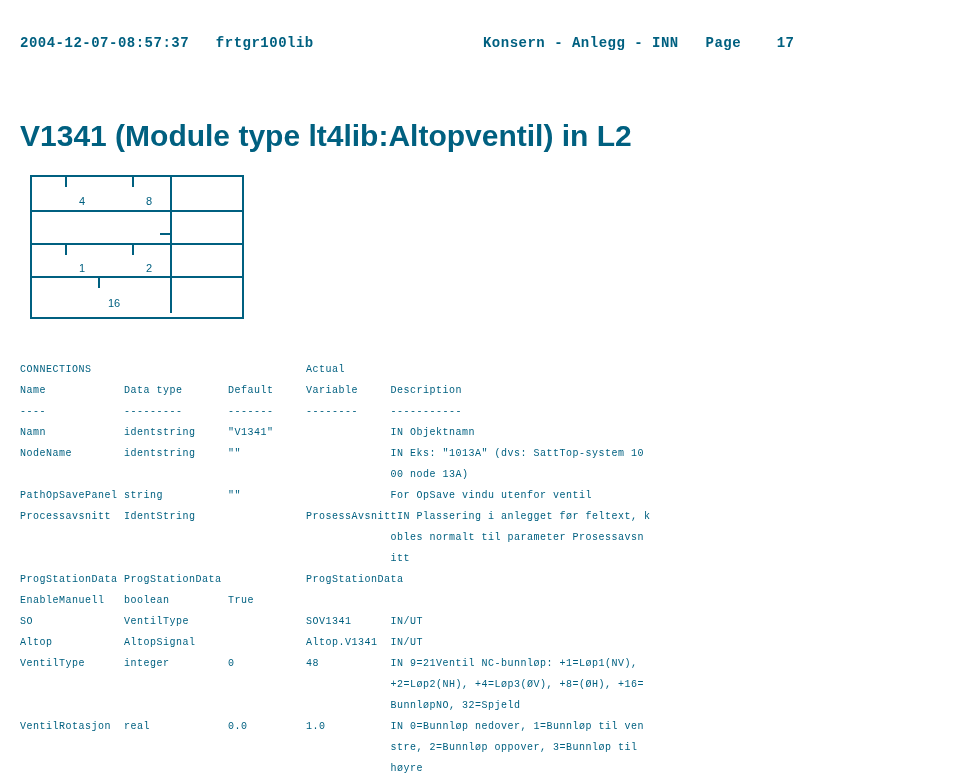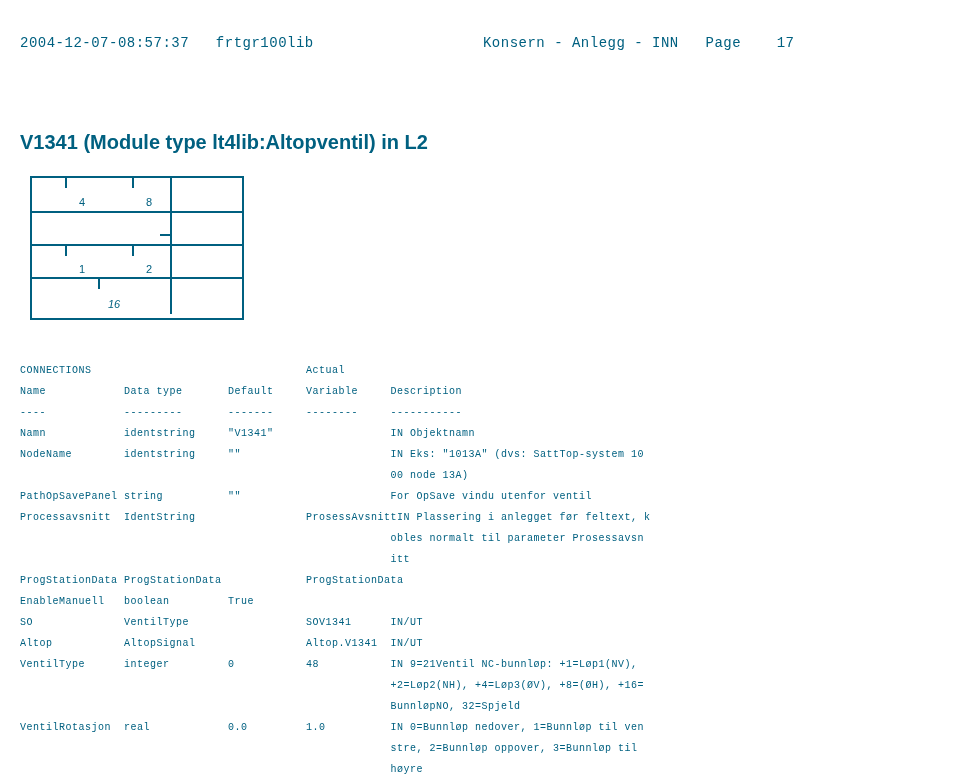--- a/index.html
+++ b/index.html
@@ -11,26 +11,27 @@
     width: 959px;
   }
   .page {
     padding: 12px 20px 20px 20px;
   }
   .header-line {
     font-size: 14px;
     line-height: 1.5;
     letter-spacing: 0.5px;
     white-space: pre;
+    font-weight: bold;
   }
   .title {
     font-family: Arial, Helvetica, sans-serif;
-    font-size: 20px;
+    font-size: 30px;
     font-weight: bold;
-    margin: 56px 0 22px 0;
+    margin: 44px 0 22px 0;
     letter-spacing: 0;
   }
   .diagram-wrap {
     margin: 0 0 40px 10px;
   }
   .diagram {
     width: 210px;
     height: 140px;
     border: 2px solid #006080;
     position: relative;
@@ -93,21 +94,21 @@
       <div class="tick" style="left:100px; top:68px; height:10px;"></div>
 
       <div class="tick" style="left:128px; top:56px; width:10px; height:2px;"></div>
 
       <div class="tick" style="left:66px; top:101px; height:10px;"></div>
 
       <div class="dnum" style="left:47px; top:19px;">4</div>
       <div class="dnum" style="left:114px; top:19px;">8</div>
       <div class="dnum" style="left:47px; top:86px;">1</div>
       <div class="dnum" style="left:114px; top:86px;">2</div>
-      <div class="dnum" style="left:76px; top:121px;font-style:italic;">16</div>
+      <div class="dnum" style="left:76px; top:121px;">16</div>
     </div>
   </div>
 
   <div class="tbl" id="conn-table">CONNECTIONS                                 Actual
 Name            Data type       Default     Variable     Description
 ----            ---------       -------     --------     -----------
 Namn            identstring     "V1341"                  IN Objektnamn
 NodeName        identstring     ""                       IN Eks: "1013A" (dvs: SattTop-system 10
                                                          00 node 13A)
 PathOpSavePanel string          ""                       For OpSave vindu utenfor ventil

